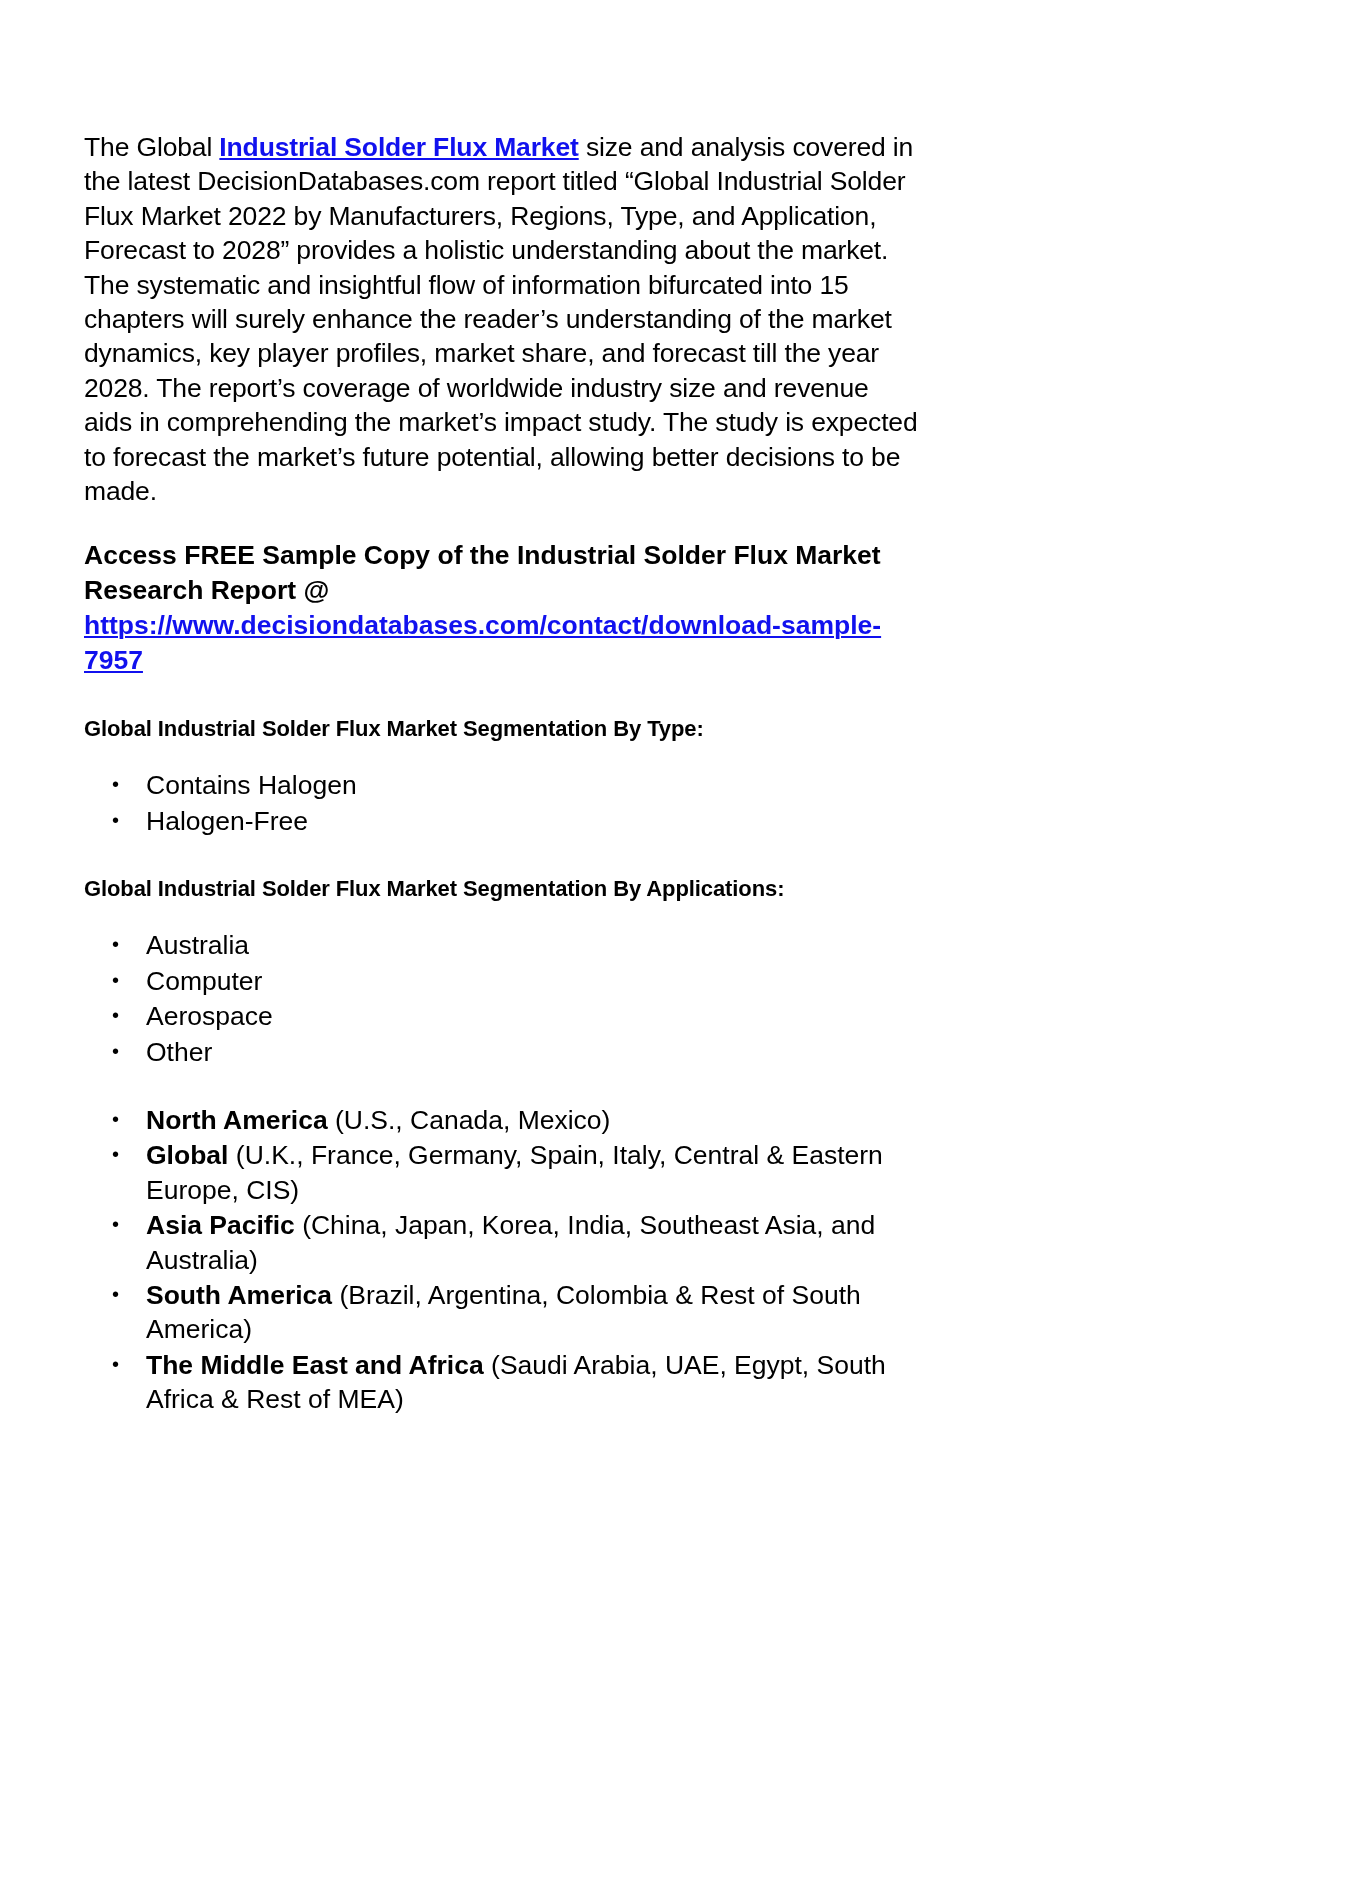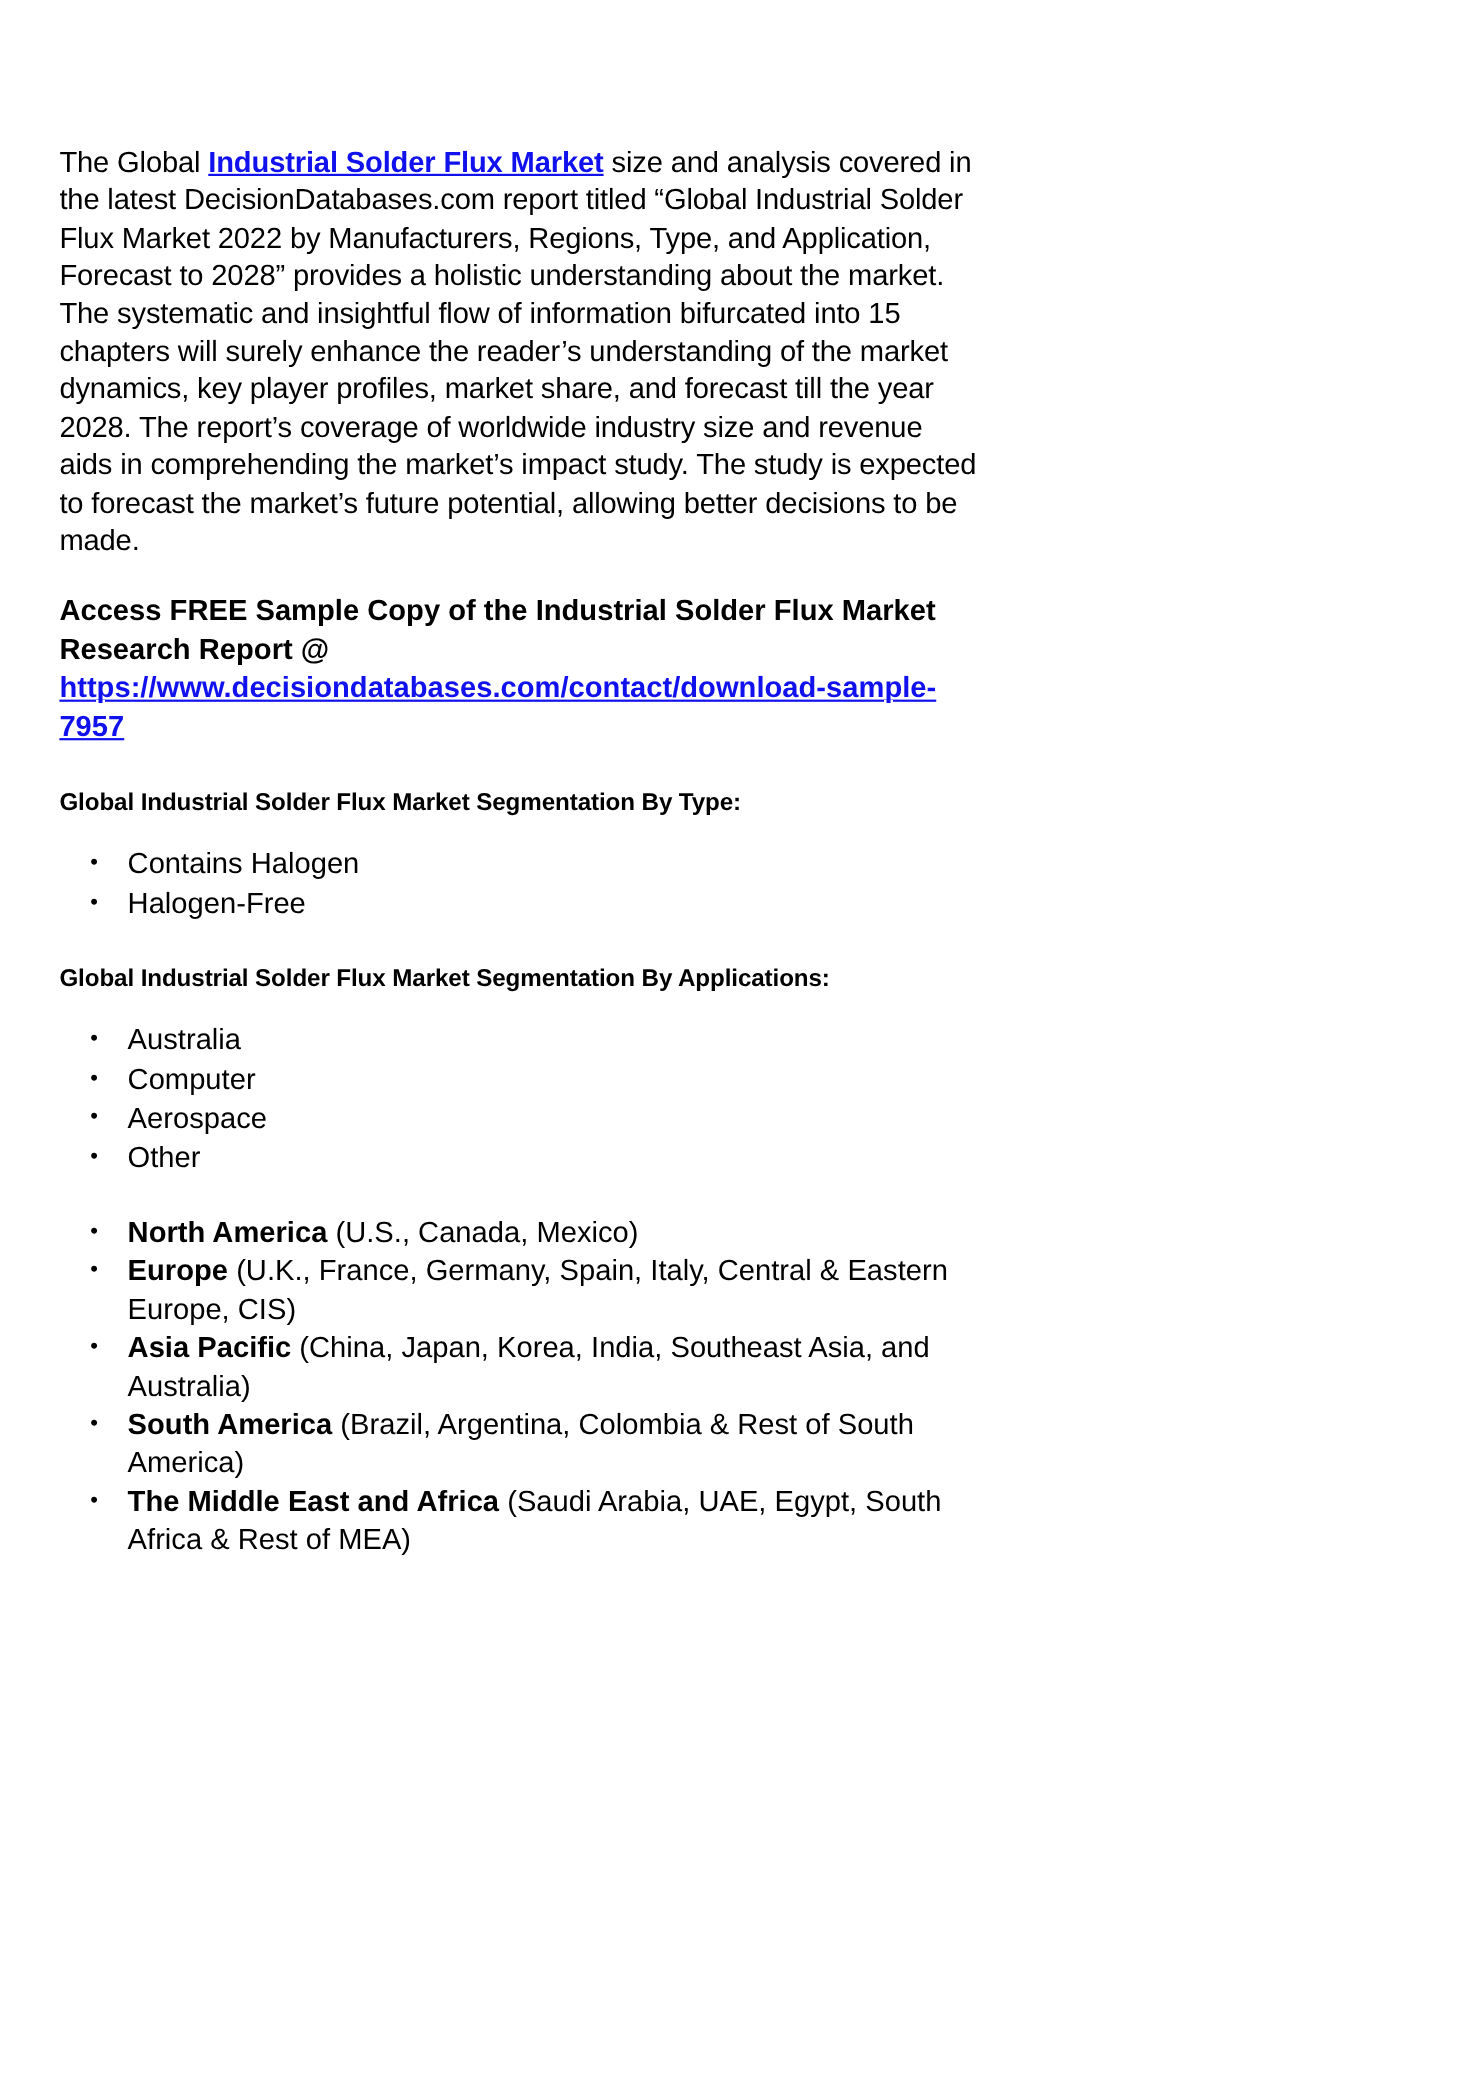--- a/index.html
+++ b/index.html
@@ -14,21 +14,21 @@
     color: #000000;
     -webkit-font-smoothing: antialiased;
   }
 
   .page {
     position: relative;
     width: 1345px;
     height: 1902px;
     background: #ffffff;
     box-sizing: border-box;
-    padding: 130px 375px 0 54px;
+    padding: 130px 375px 0 84px;
   }
 
   .doc-body {
     width: 834px;
   }
 
   
   p.para {
     margin: 0 0 30px 0;
     font-size: 26.5px;
@@ -119,20 +119,20 @@
     <h2 class="seg-heading">Global Industrial Solder Flux Market Segmentation By Applications:</h2>
     <ul class="seg-list">
       <li>Australia</li>
       <li>Computer</li>
       <li>Aerospace</li>
       <li>Other</li>
     </ul>
 
     <ul class="seg-list region-list">
       <li><span class="reg-name">North America</span><span> (U.S., Canada, Mexico)</span></li>
-      <li><span class="reg-name">Europe</span><span> (U.K., France, Germany, Spain, Italy, Central &amp; Eastern Europe, CIS)</span></li>
+      <li><span class="reg-name">Global</span><span> (U.K., France, Germany, Spain, Italy, Central &amp; Eastern Europe, CIS)</span></li>
       <li><span class="reg-name">Asia Pacific</span><span> (China, Japan, Korea, India, Southeast Asia, and Australia)</span></li>
       <li><span class="reg-name">South America</span><span> (Brazil, Argentina, Colombia &amp; Rest of South America)</span></li>
       <li><span class="reg-name">The Middle East and Africa</span><span> (Saudi Arabia, UAE, Egypt, South Africa &amp; Rest of MEA)</span></li>
     </ul>
 
   </div>
 </div>
 
 </body></html>

